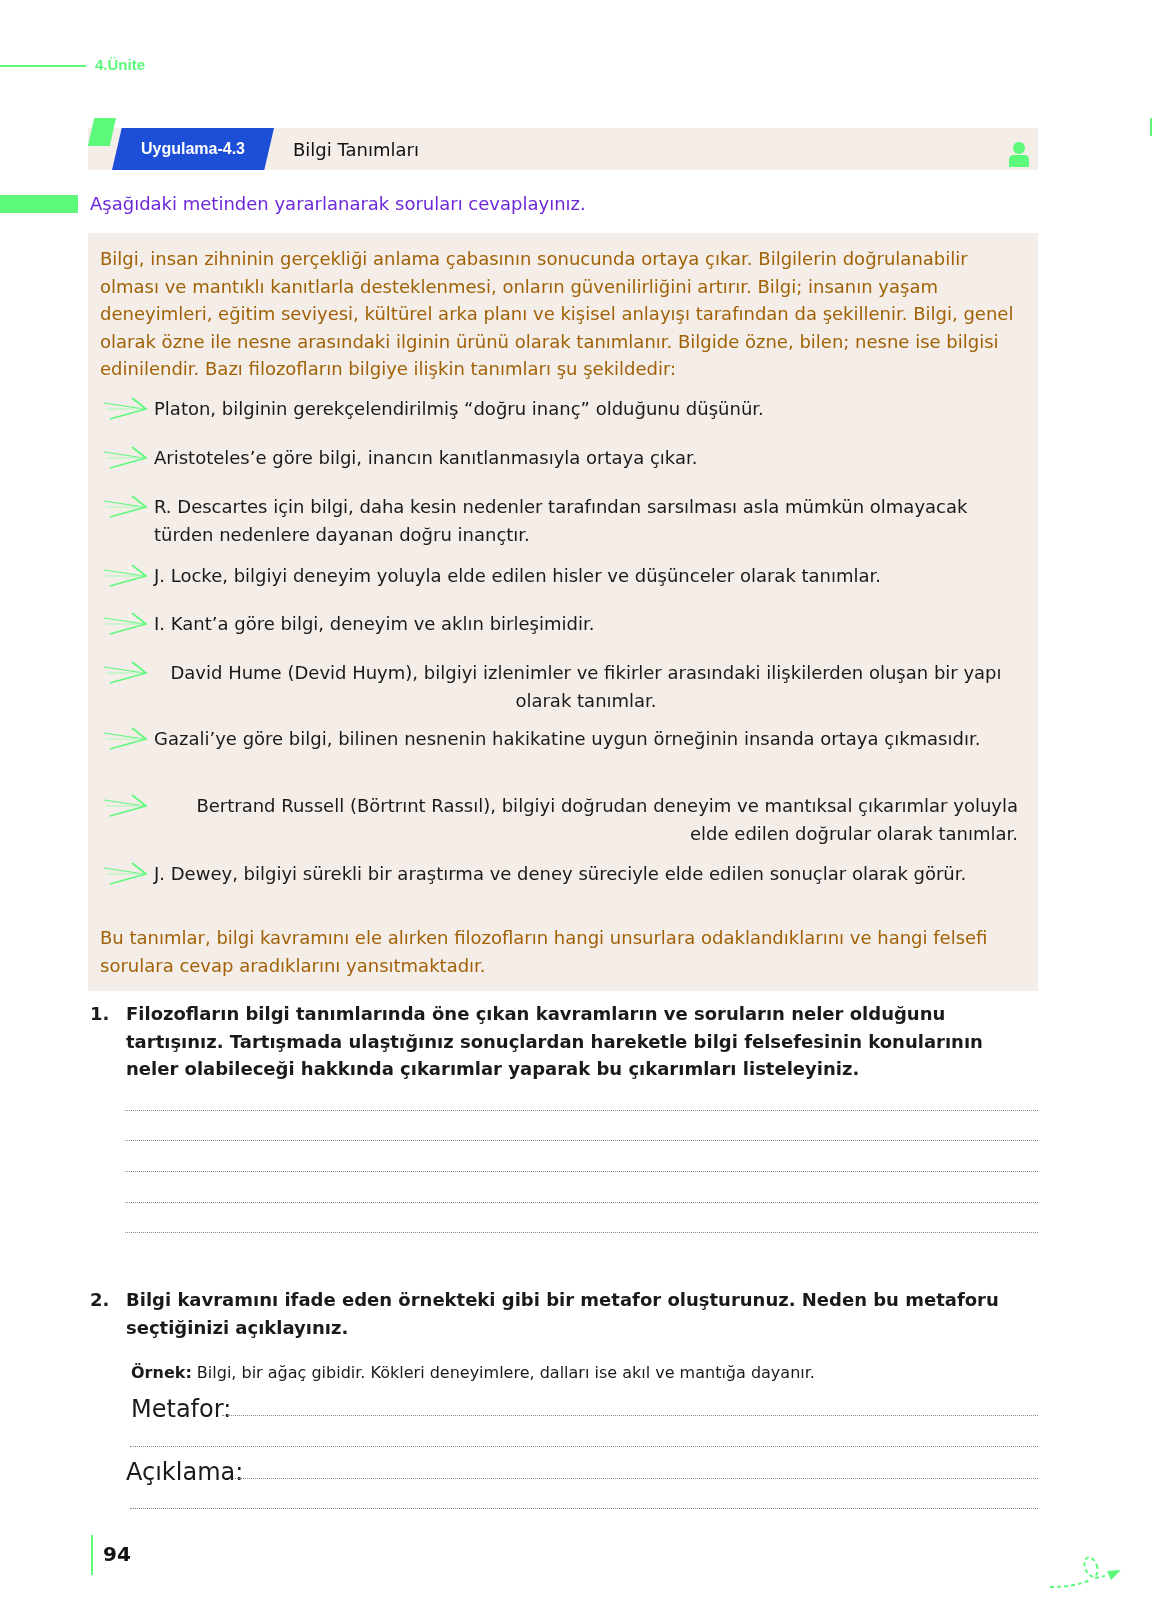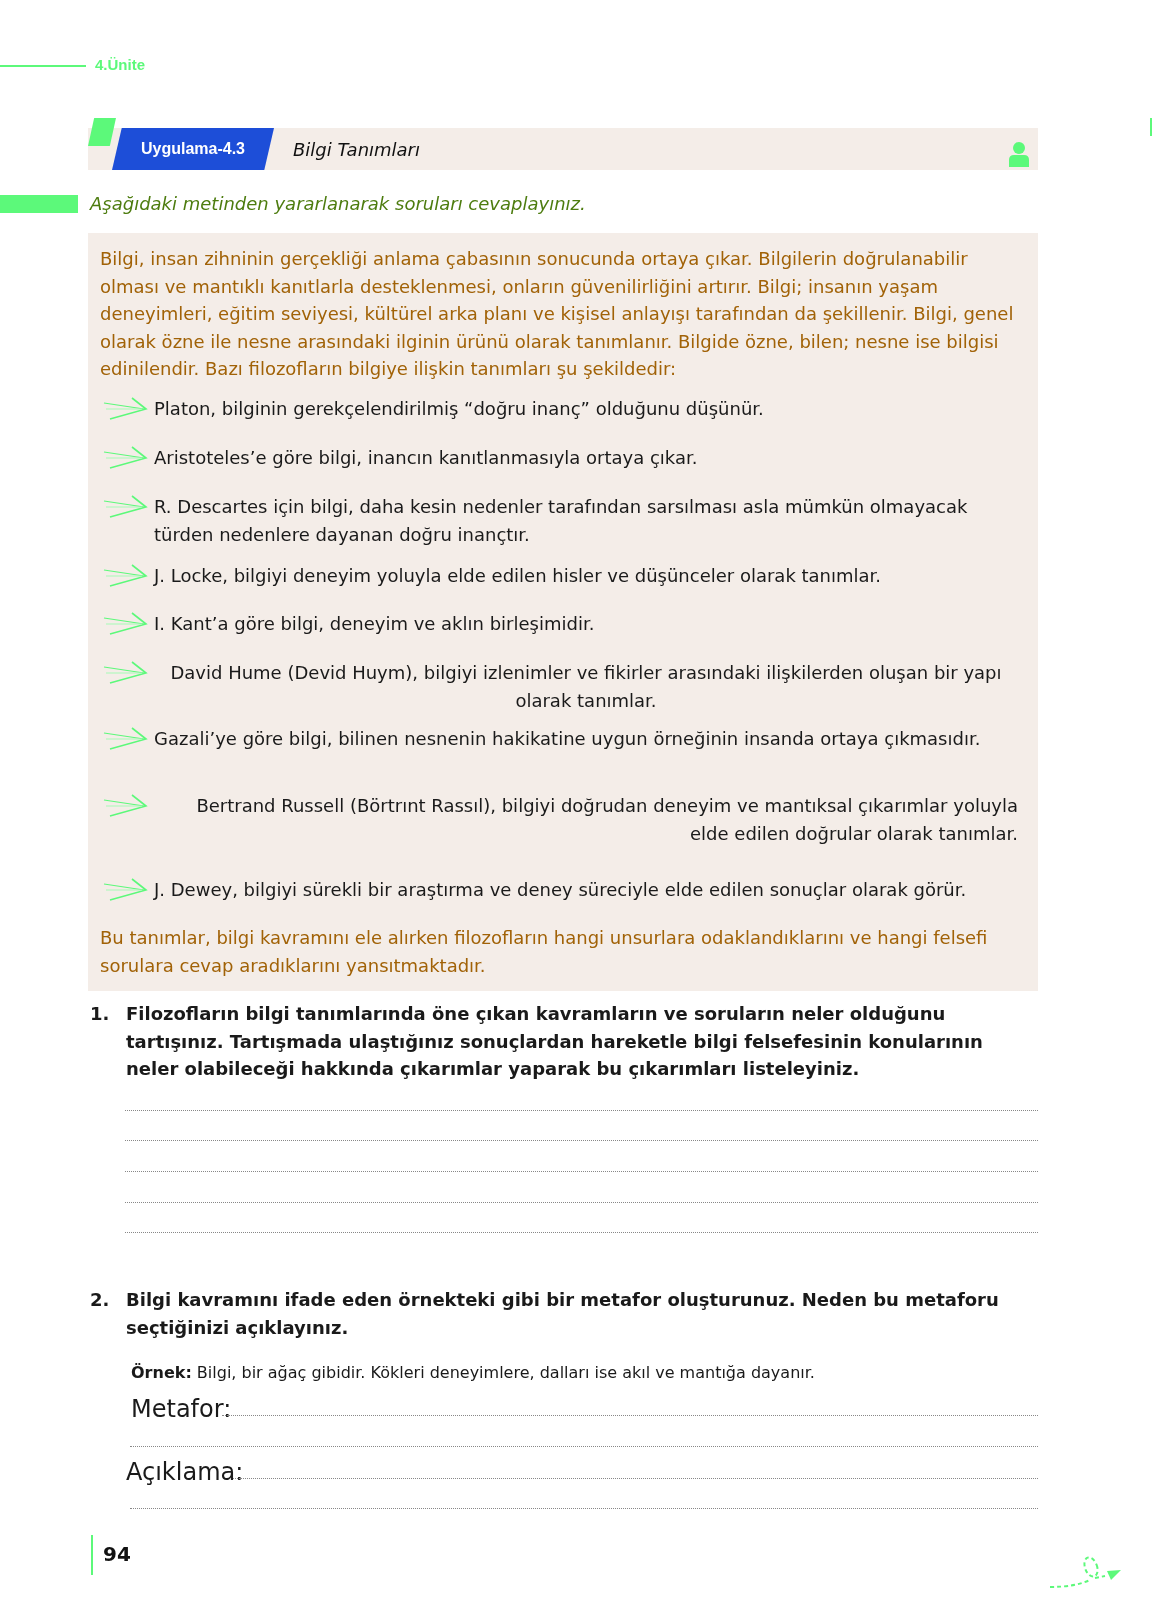--- a/index.html
+++ b/index.html
@@ -12,25 +12,25 @@
   .right-edge-mark { position: absolute; right: 0; top: 118px; width: 2px; height: 18px; background: #5cf97a; }
 
   .header-band { position: absolute; left: 88px; top: 128px; width: 950px; height: 42px; background: #f4ede8; }
   .header-corner { position: absolute; left: 88px; top: 118px; width: 28px; height: 28px; background: #5cf97a; clip-path: polygon(22% 0, 100% 0, 78% 100%, 0 100%); }
   .badge {
     position: absolute; left: 112px; top: 128px; width: 162px; height: 42px; background: #1d4ed8;
     clip-path: polygon(6% 0, 100% 0, 94% 100%, 0 100%);
     display: flex; align-items: center; justify-content: center;
     font-family: "Liberation Sans", sans-serif; font-weight: bold; font-size: 16px; color: #ffffff;
   }
-  .header-title { position: absolute; left: 293px; top: 139px; font-style: italic; font-size: 18px; color: #111; }
+  .header-title { position: absolute; left: 293px; top: 139px; font-size: 18px; color: #111; }
   .user-icon { position: absolute; left: 1008px; top: 141px; width: 22px; height: 26px; }
 
   .instr-bar { position: absolute; left: 0; top: 195px; width: 78px; height: 18px; background: #5cf97a; }
-  .instr-text { position: absolute; left: 90px; top: 193px; font-style: italic; font-size: 18px; color: #4d7c0f; }
+  .instr-text { position: absolute; left: 90px; top: 193px; font-size: 18px; color: #6d28d9; }
 
   .textbox { position: absolute; left: 88px; top: 233px; width: 950px; height: 758px; background: #f4ede8; }
   .para { position: absolute; left: 100px; width: 918px; font-size: 18px; line-height: 27.5px; color: #a16207; }
   .para.intro { top: 245px; }
   .para.outro { top: 924px; }
 
   .def { position: absolute; left: 100px; width: 918px; font-size: 18px; line-height: 27.5px; }
   .def .arrow { position: absolute; left: 2px; top: 2px; width: 46px; height: 24px; }
   .def .txt { margin-left: 54px; display: block; }
 
@@ -127,21 +127,21 @@
       <span class="txt">Gazali’ye göre bilgi, bilinen nesnenin hakikatine uygun örneğinin insanda ortaya çıkmasıdır.</span>
     </div>
     <div class="def" style="top: 792px; text-align: right;">
       <span class="arrow"><svg viewBox="0 0 46 24" width="46" height="24">
           <path d="M2 6 L42 12" stroke="#5cf97a" stroke-width="1.2" fill="none"></path>
           <path d="M30 1 L44 12 L8 22" stroke="#5cf97a" stroke-width="1.6" fill="none"></path>
           <path d="M4 12 L40 12" stroke="#a6fbb6" stroke-width="1" fill="none"></path>
         </svg></span>
       <span class="txt">Bertrand Russell (Börtrınt Rassıl), bilgiyi doğrudan deneyim ve mantıksal çıkarımlar yoluyla elde edilen doğrular olarak tanımlar.</span>
     </div>
-    <div class="def" style="top: 860px; margin-top: 16px;">
+    <div class="def" style="top: 860px;">
       <span class="arrow"><svg viewBox="0 0 46 24" width="46" height="24">
           <path d="M2 6 L42 12" stroke="#5cf97a" stroke-width="1.2" fill="none"></path>
           <path d="M30 1 L44 12 L8 22" stroke="#5cf97a" stroke-width="1.6" fill="none"></path>
           <path d="M4 12 L40 12" stroke="#a6fbb6" stroke-width="1" fill="none"></path>
         </svg></span>
       <span class="txt">J. Dewey, bilgiyi sürekli bir araştırma ve deney süreciyle elde edilen sonuçlar olarak görür.</span>
     </div>
   </div>
 
 <div class="para outro">Bu tanımlar, bilgi kavramını ele alırken filozofların hangi unsurlara odaklandıklarını ve hangi felsefi sorulara cevap aradıklarını yansıtmaktadır.</div>

